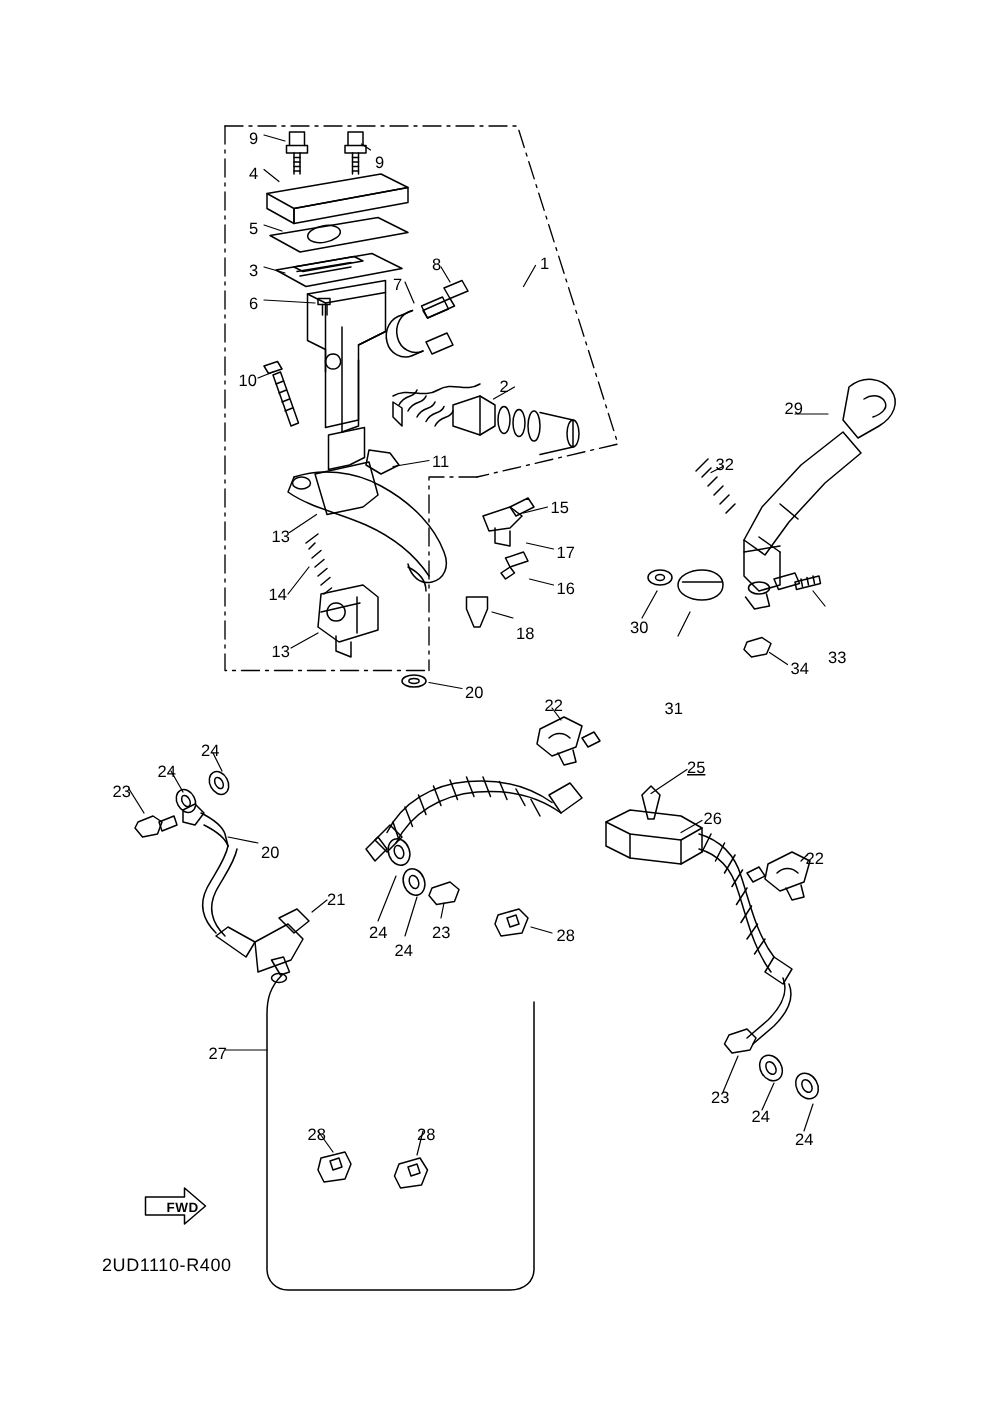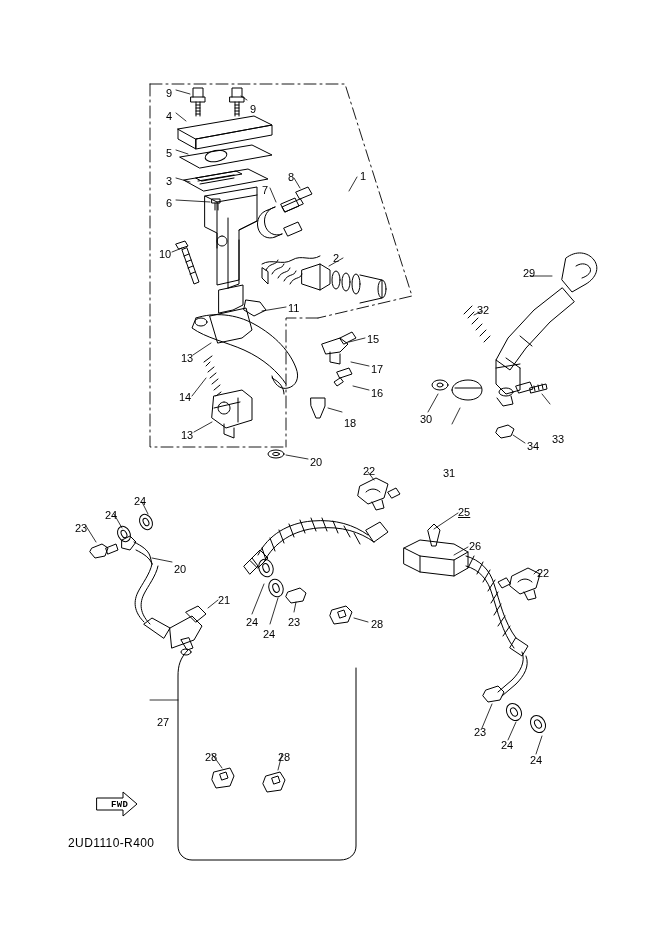--- a/index.html
+++ b/index.html
@@ -1,21 +1,21 @@
 <!DOCTYPE html>
 <html><head>
 <meta charset="utf-8">
 <style>
   html,body{margin:0;padding:0;background:#ffffff;}
   body{width:661px;height:935px;font-family:"Liberation Sans",sans-serif;color:#000;}
   #sheet{position:relative;width:661px;height:935px;overflow:hidden;background:#fff;}
   #art{position:absolute;left:0;top:0;width:661px;height:935px;}
   .callout{position:absolute;font-size:11px;line-height:11px;color:#000;font-family:"Liberation Sans",sans-serif;white-space:nowrap;}
   #partcode{position:absolute;left:68px;top:836px;font-size:12px;letter-spacing:.4px;}
-  #fwd-label{position:absolute;left:111px;top:800px;font-size:9px;font-weight:bold;letter-spacing:.3px;font-family:Liberation Mono, monospace;}
+  #fwd-label{position:absolute;left:111px;top:800px;font-size:9px;font-weight:bold;letter-spacing:.3px;}
 </style>
 </head>
 <body>
 
 <div id="sheet">
 
   <svg id="art" viewBox="0 0 661 935" xmlns="http://www.w3.org/2000/svg">
     <g fill="none" stroke="#000" stroke-width="1" stroke-linecap="round" stroke-linejoin="round">
 
       <g stroke-dasharray="12,4,2,4" stroke-width="0.9">
@@ -296,21 +296,21 @@
   <div class="callout" style="left:537px;top:568px;">22</div>
   <div class="callout" style="left:75px;top:523px;">23</div>
   <div class="callout" style="left:105px;top:510px;">24</div>
   <div class="callout" style="left:134px;top:496px;">24</div>
   <div class="callout" style="left:174px;top:564px;">20</div>
   <div class="callout" style="left:218px;top:595px;">21</div>
   <div class="callout" style="left:246px;top:617px;">24</div>
   <div class="callout" style="left:263px;top:629px;">24</div>
   <div class="callout" style="left:288px;top:617px;">23</div>
   <div class="callout" style="left:371px;top:619px;">28</div>
-  <div class="callout" style="left:157px;top:698px;margin-top:19px;">27</div>
+  <div class="callout" style="left:139px;top:698px;">27</div>
   <div class="callout" style="left:205px;top:752px;">28</div>
   <div class="callout" style="left:278px;top:752px;">28</div>
   <div class="callout" style="left:474px;top:727px;">23</div>
   <div class="callout" style="left:501px;top:740px;">24</div>
   <div class="callout" style="left:530px;top:755px;">24</div>
 
   <div id="fwd-label">FWD</div>
   <div id="partcode">2UD1110-R400</div>
 
 </div>

